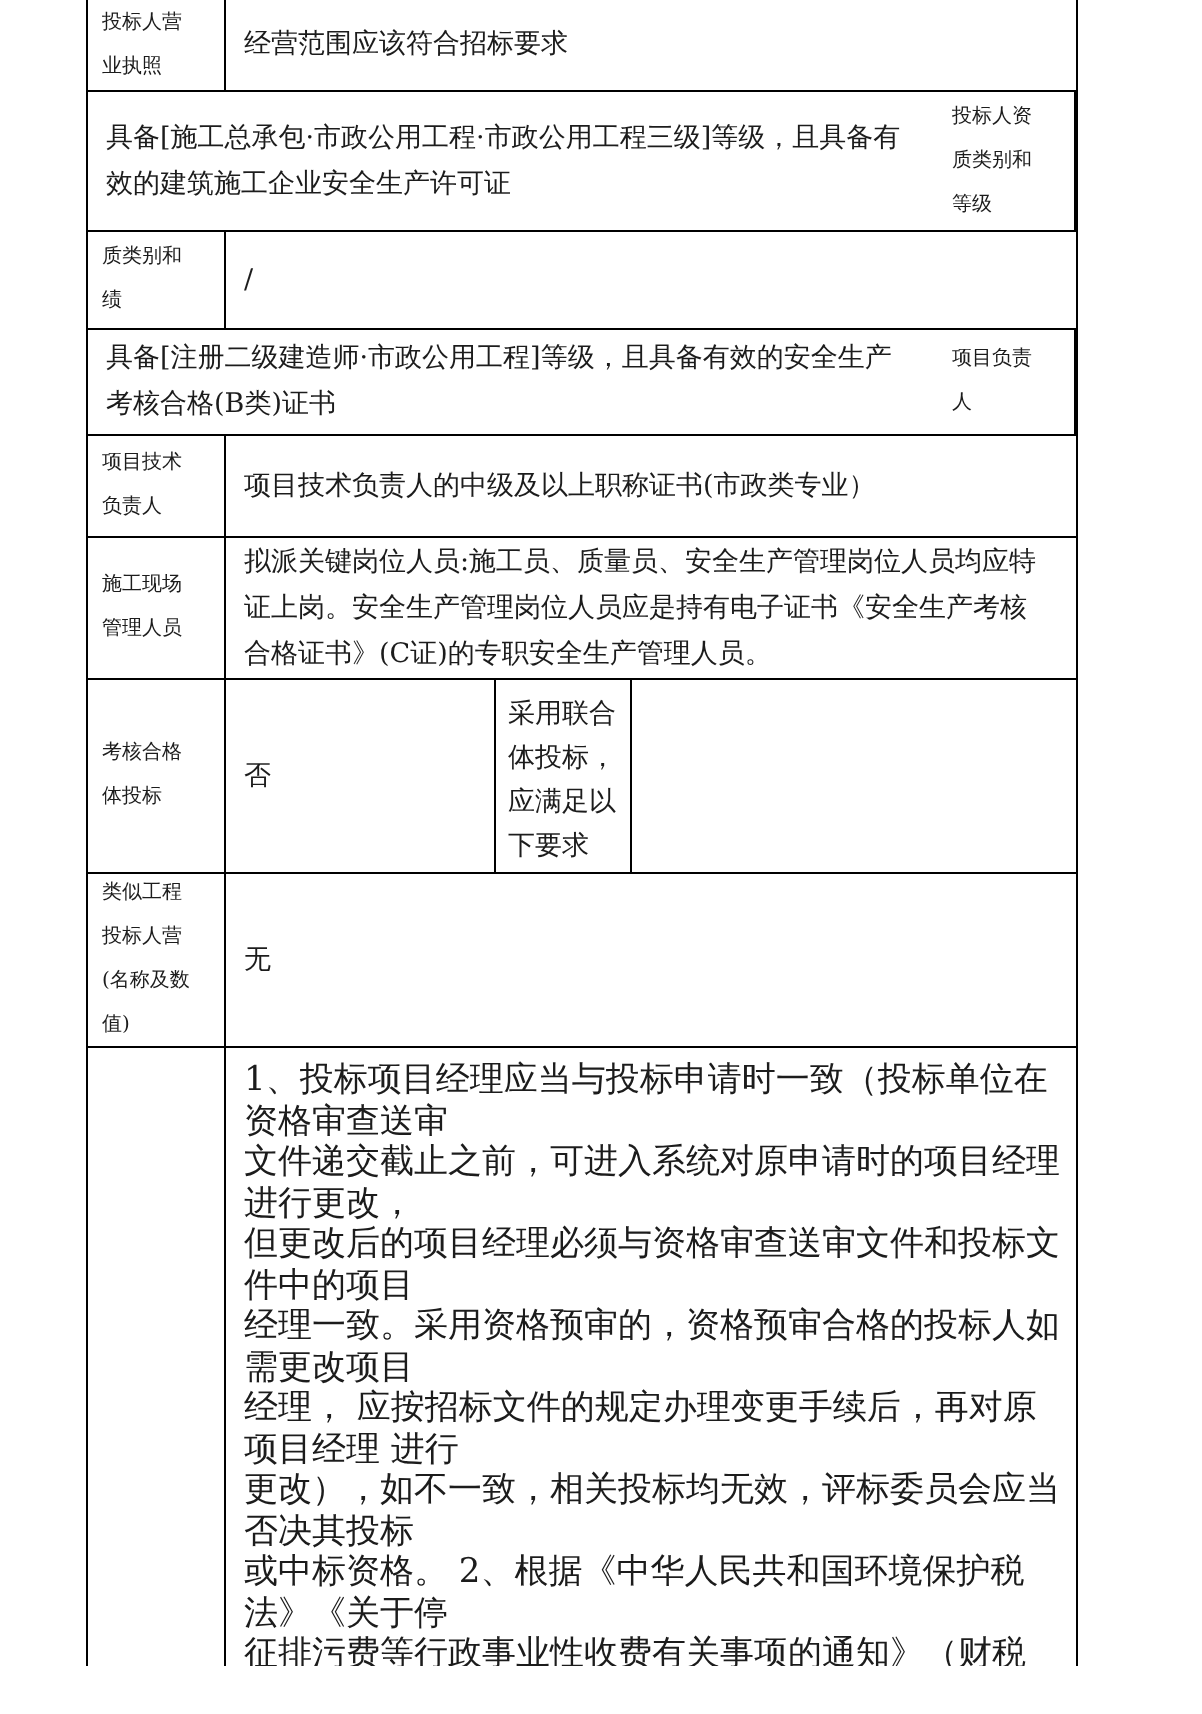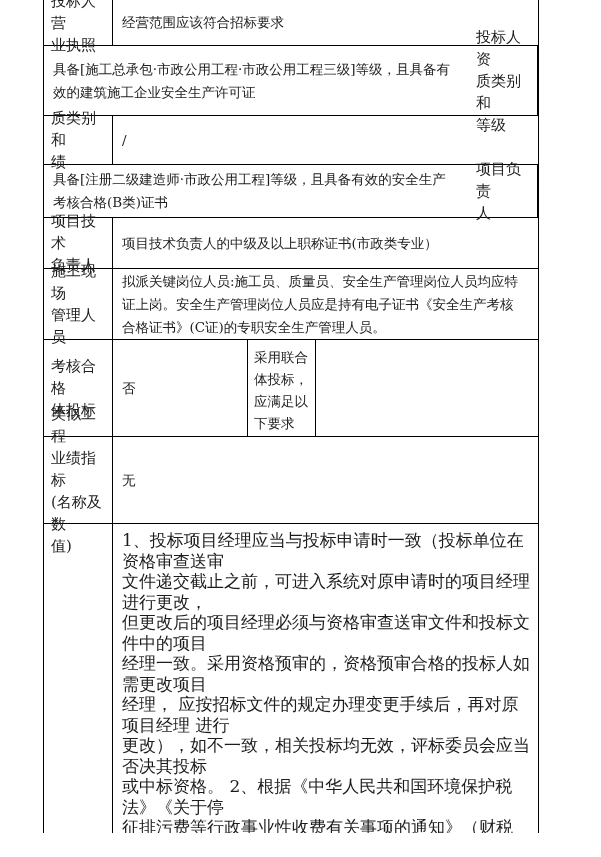--- a/index.html
+++ b/index.html
@@ -41,21 +41,21 @@
     overflow: hidden;
   }
   .cell { box-sizing: border-box; }
   .cl {
     width: 69px;
     flex-shrink: 0;
     border-right: 1.5px solid #000;
     display: flex;
     align-items: center;
     padding: 2px 2px 2px 7px;
-    font-size: 15px;
+    font-size: 10px;
     line-height: 22px;
   }
   .cc {
     flex: 1;
     display: flex;
     align-items: center;
     padding: 2px 6px 2px 9px;
     font-size: 13.5px;
     line-height: 23px;
   }
@@ -169,21 +169,21 @@
 下要求</div>
       </div>
       <div class="cell cr">
         <div class="txt"></div>
       </div>
     </div>
 
     <div class="t-row" style="height:87px">
       <div class="cell cl">
         <div class="txt">类似工程
-业绩指标
+投标人营
 (名称及数
 值)</div>
       </div>
       <div class="cell cc">
         <div class="txt">无</div>
       </div>
     </div>
 
     <div class="t-row last">
       <div class="cell cl">

